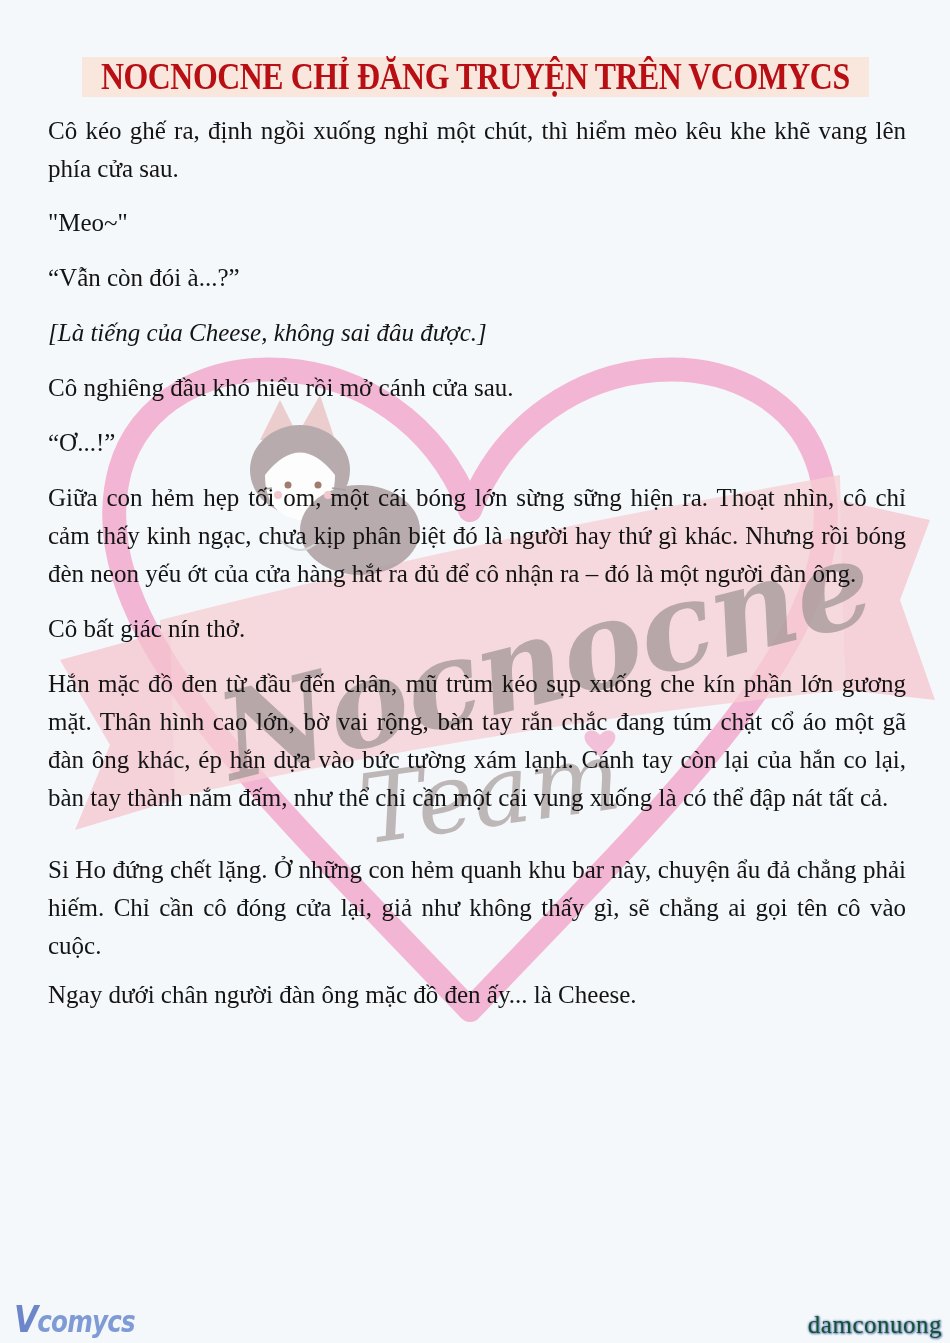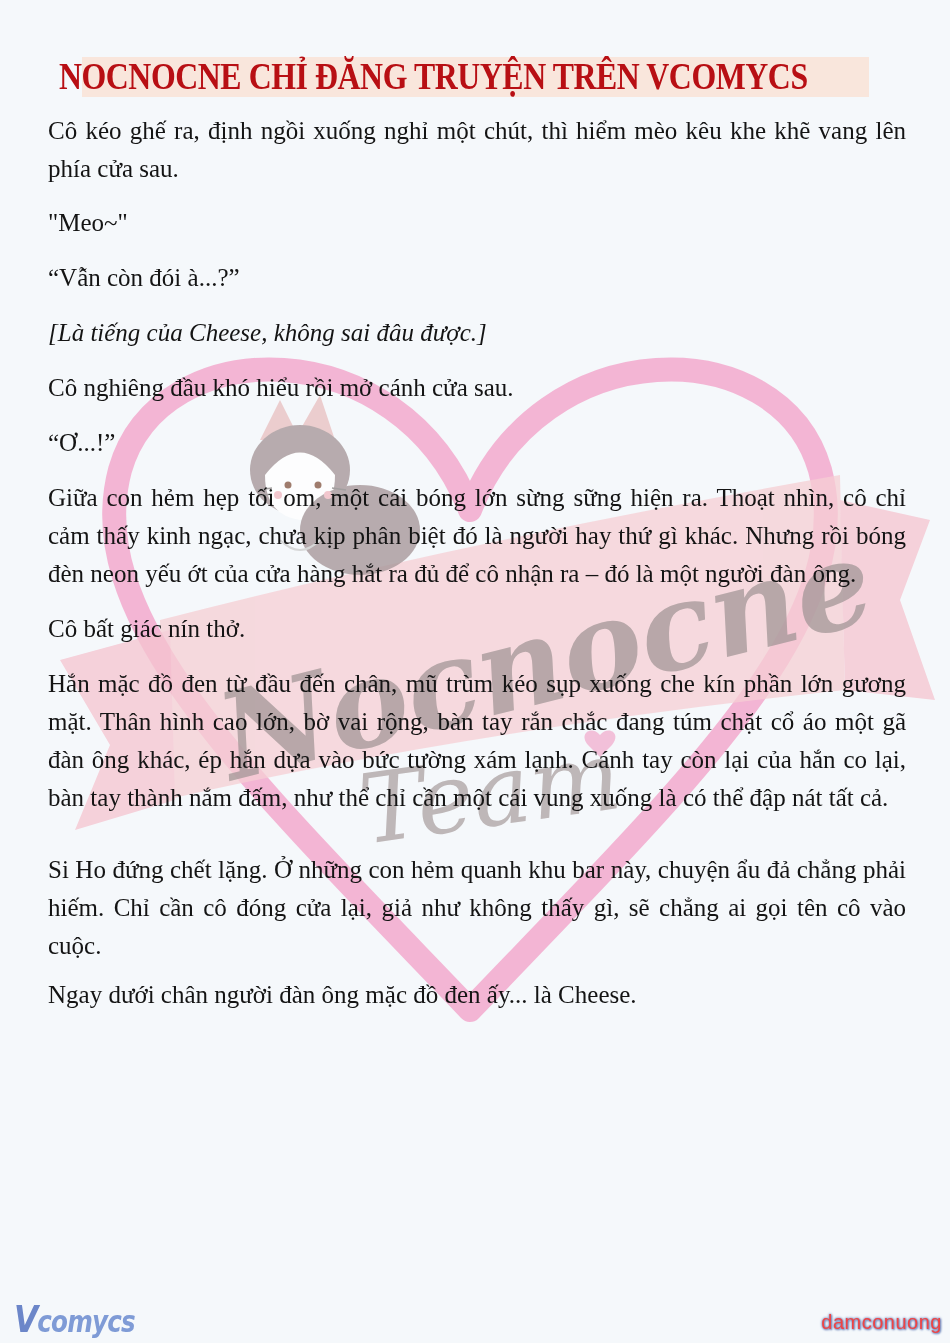--- a/index.html
+++ b/index.html
@@ -9,21 +9,21 @@
     position: relative;
     font-family: "Liberation Serif", "DejaVu Serif", serif;
     color: #141414;
   }
   .page { position: absolute; inset: 0; }
   .watermark { position: absolute; left: 0; top: 0; width: 950px; height: 1343px; pointer-events: none; z-index: 0; }
   .title-bar {
     position: absolute; left: 82px; top: 57px; width: 787px; height: 40px;
     background: #f9e6dc;
     z-index: 2;
-    display: flex; align-items: center; justify-content: flex-end;
+    display: flex; align-items: center; justify-content: center;
   }
   .title-text {
     font-family: "Liberation Serif", serif;
     font-weight: bold;
     font-size: 37px;
     color: #b80f14;
     letter-spacing: -0.5px;
     transform: scaleX(0.86);
     white-space: nowrap;
     line-height: 40px;
@@ -38,22 +38,22 @@
   .para.italic { font-style: italic; }
   .footer-logo {
     position: absolute; left: 14px; top: 1297px; z-index: 2;
     font-family: "DejaVu Sans", sans-serif; font-style: italic; font-weight: bold;
     font-size: 30px; color: #7f9bd6; letter-spacing: -1px;
     transform: scaleX(0.82); transform-origin: left center;
   }
   .footer-logo .v { font-size: 38px; color: #6c86c9; }
   .footer-credit {
     position: absolute; right: 8px; top: 1311px; z-index: 2;
-    font-family: Liberation Sans, sans-serif; font-size: 20px;
-    color: #ef4444; letter-spacing: 0.5px;
+    font-family: Liberation Serif, serif; font-size: 25px;
+    color: #14532d; letter-spacing: 0.5px;
     text-shadow: 0 0 2px #7d93c4, 0 0 3px #7d93c4, 1px 1px 2px #6a80b8;
   }
 </style>
 </head>
 <body>
 
 <div class="page">
 
   <svg class="watermark" viewBox="0 0 950 1343" xmlns="http://www.w3.org/2000/svg">
 

